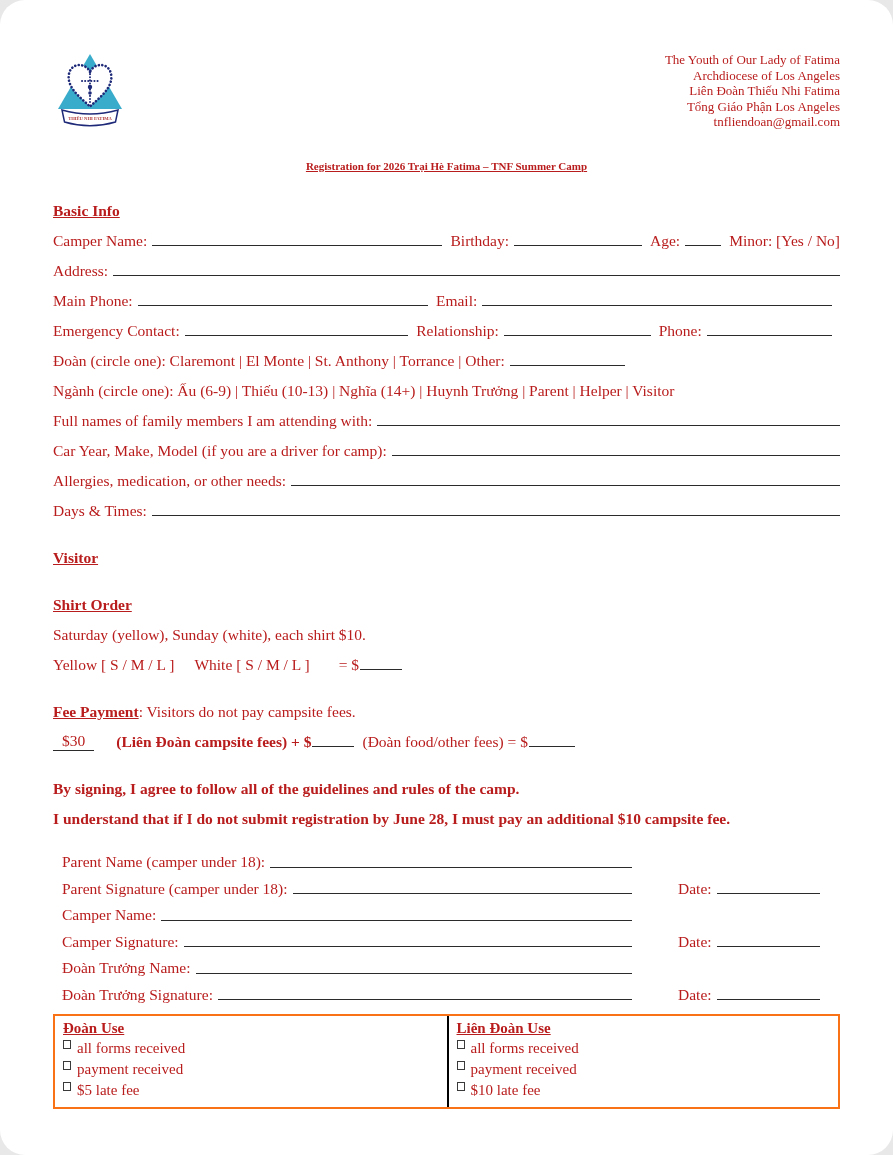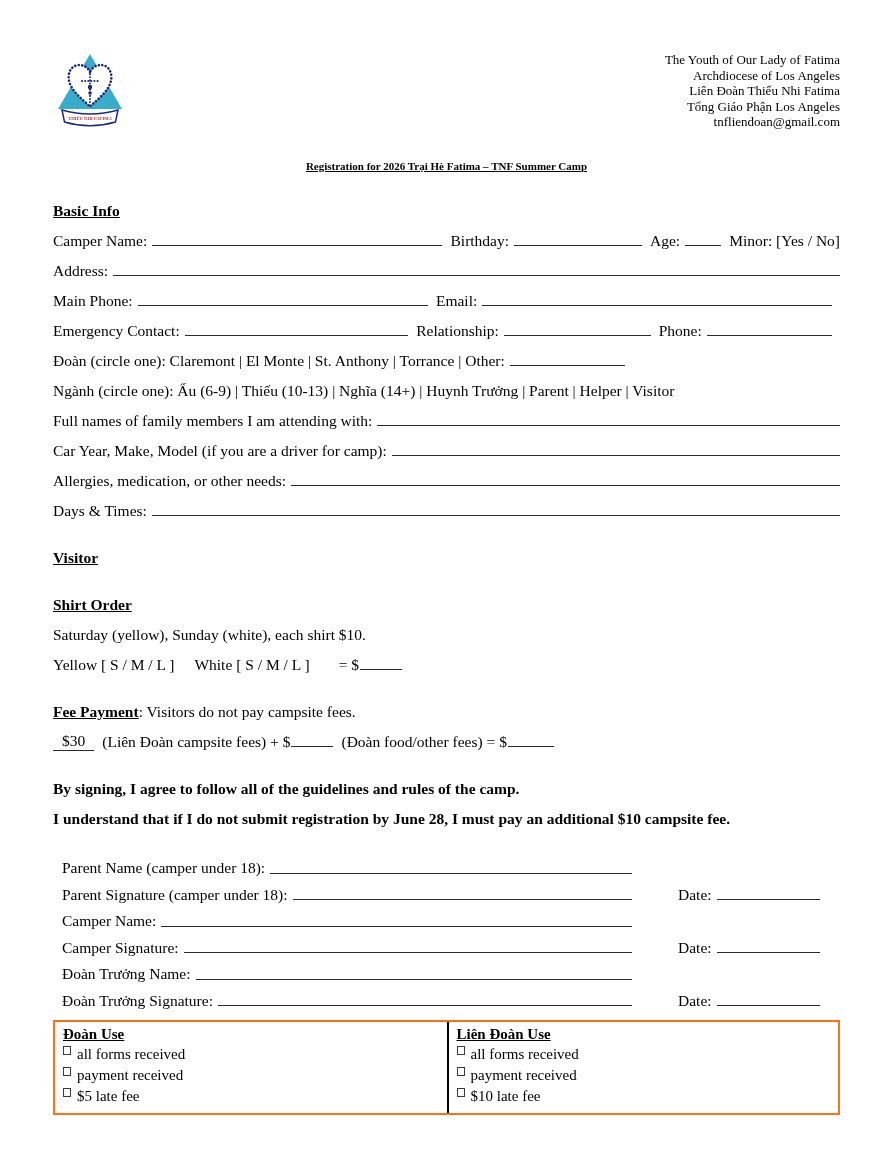--- a/index.html
+++ b/index.html
@@ -1,41 +1,41 @@
 <!DOCTYPE html>
 <html><head>
 <meta charset="utf-8">
 <style>
   html,body{margin:0;padding:0;background:#e8e8e8;}
   .page{
     width:893px;height:1155px;margin:0 auto;background:#ffffff;
-    font-family:"Liberation Serif","DejaVu Serif",serif;color:#000000;
+    font-family:"Liberation Serif","DejaVu Serif",serif;color:#b91c1c;
     box-sizing:border-box;padding:48px 53px 0 53px;position:relative;
-    font-size:15.5px;line-height:1.2;
+    font-size:15.5px;line-height:1.2;border-radius:25px;
   }
   
   .hdr{display:flex;justify-content:space-between;align-items:flex-start;height:96px;}
   .org{ text-align:right;font-size:13px;line-height:15.5px;padding-top:4px;}
   .logo-wrap{padding-left:2px;}
   
   .title{
     text-align:center;font-weight:bold;font-size:11px;margin-top:16px;
     text-decoration:underline;
   }
   
   .row{display:flex;align-items:flex-end;height:30px;white-space:nowrap;}
   .row .lbl{flex:0 0 auto;}
   .bl{border-bottom:1px solid #2b2b2b;align-self:flex-end;margin:0 8px 4px 5px;height:1px;}
   .bl.grow{flex:1 1 0;}
   .bl.last{margin-right:0;}
   .heading{font-weight:bold;text-decoration:underline;}
   .sec-gap{margin-top:15px;}
   .bold-line{font-weight:bold;}
   
-  .sig-block{margin-top:23px;padding-left:9px;padding-right:20px;}
+  .sig-block{margin-top:17px;padding-left:9px;padding-right:20px;}
   .sig-row{display:flex;align-items:flex-end;height:26.5px;white-space:nowrap;}
   .sig-left{flex:0 0 578px;display:flex;align-items:flex-end;}
   .sig-left .bl{flex:1 1 0;}
   .sig-right{flex:1 1 0;display:flex;align-items:flex-end;margin-left:38px;}
   .sig-right .bl{flex:1 1 0;margin-right:0;}
   
   .office-table{
     margin-top:10px;border:2px solid #f97316;display:flex;font-size:15px;
   }
   .office-cell{width:50%;box-sizing:border-box;padding:3px 8px 6px 8px;}
@@ -155,21 +155,21 @@
     <span class="lbl" style="margin-left:29px;">= $</span>
     <span class="bl" style="flex:0 0 42px;margin-left:1px;"></span>
   </div>
 
   <div class="row sec-gap" style="height:32px;">
     <span class="lbl heading">Fee Payment</span>
       <span class="lbl">: Visitors do not pay campsite fees.</span>
   </div>
   <div class="row">
     <span class="lbl" style="border-bottom:1px solid #2b2b2b;padding:0 9px;">$30</span>
-    <span class="lbl" style="margin-left:8px;">(Liên Đoàn campsite fees) + $</span>
+    <span class="lbl" style="margin-left:22px;font-weight:bold;">(Liên Đoàn campsite fees) + $</span>
     <span class="bl" style="flex:0 0 42px;margin-left:1px;"></span>
     <span class="lbl">(Đoàn food/other fees) = $</span>
     <span class="bl" style="flex:0 0 46px;margin-left:1px;"></span>
   </div>
 
   <div class="row" style="margin-top:17px;text-align:right;">
     <span class="lbl bold-line">By signing, I agree to follow all of the guidelines and rules of the camp.</span>
   </div>
   <div class="row">
     <span class="lbl bold-line">I understand that if I do not submit registration by June 28, I must pay an additional $10 campsite fee.</span>

